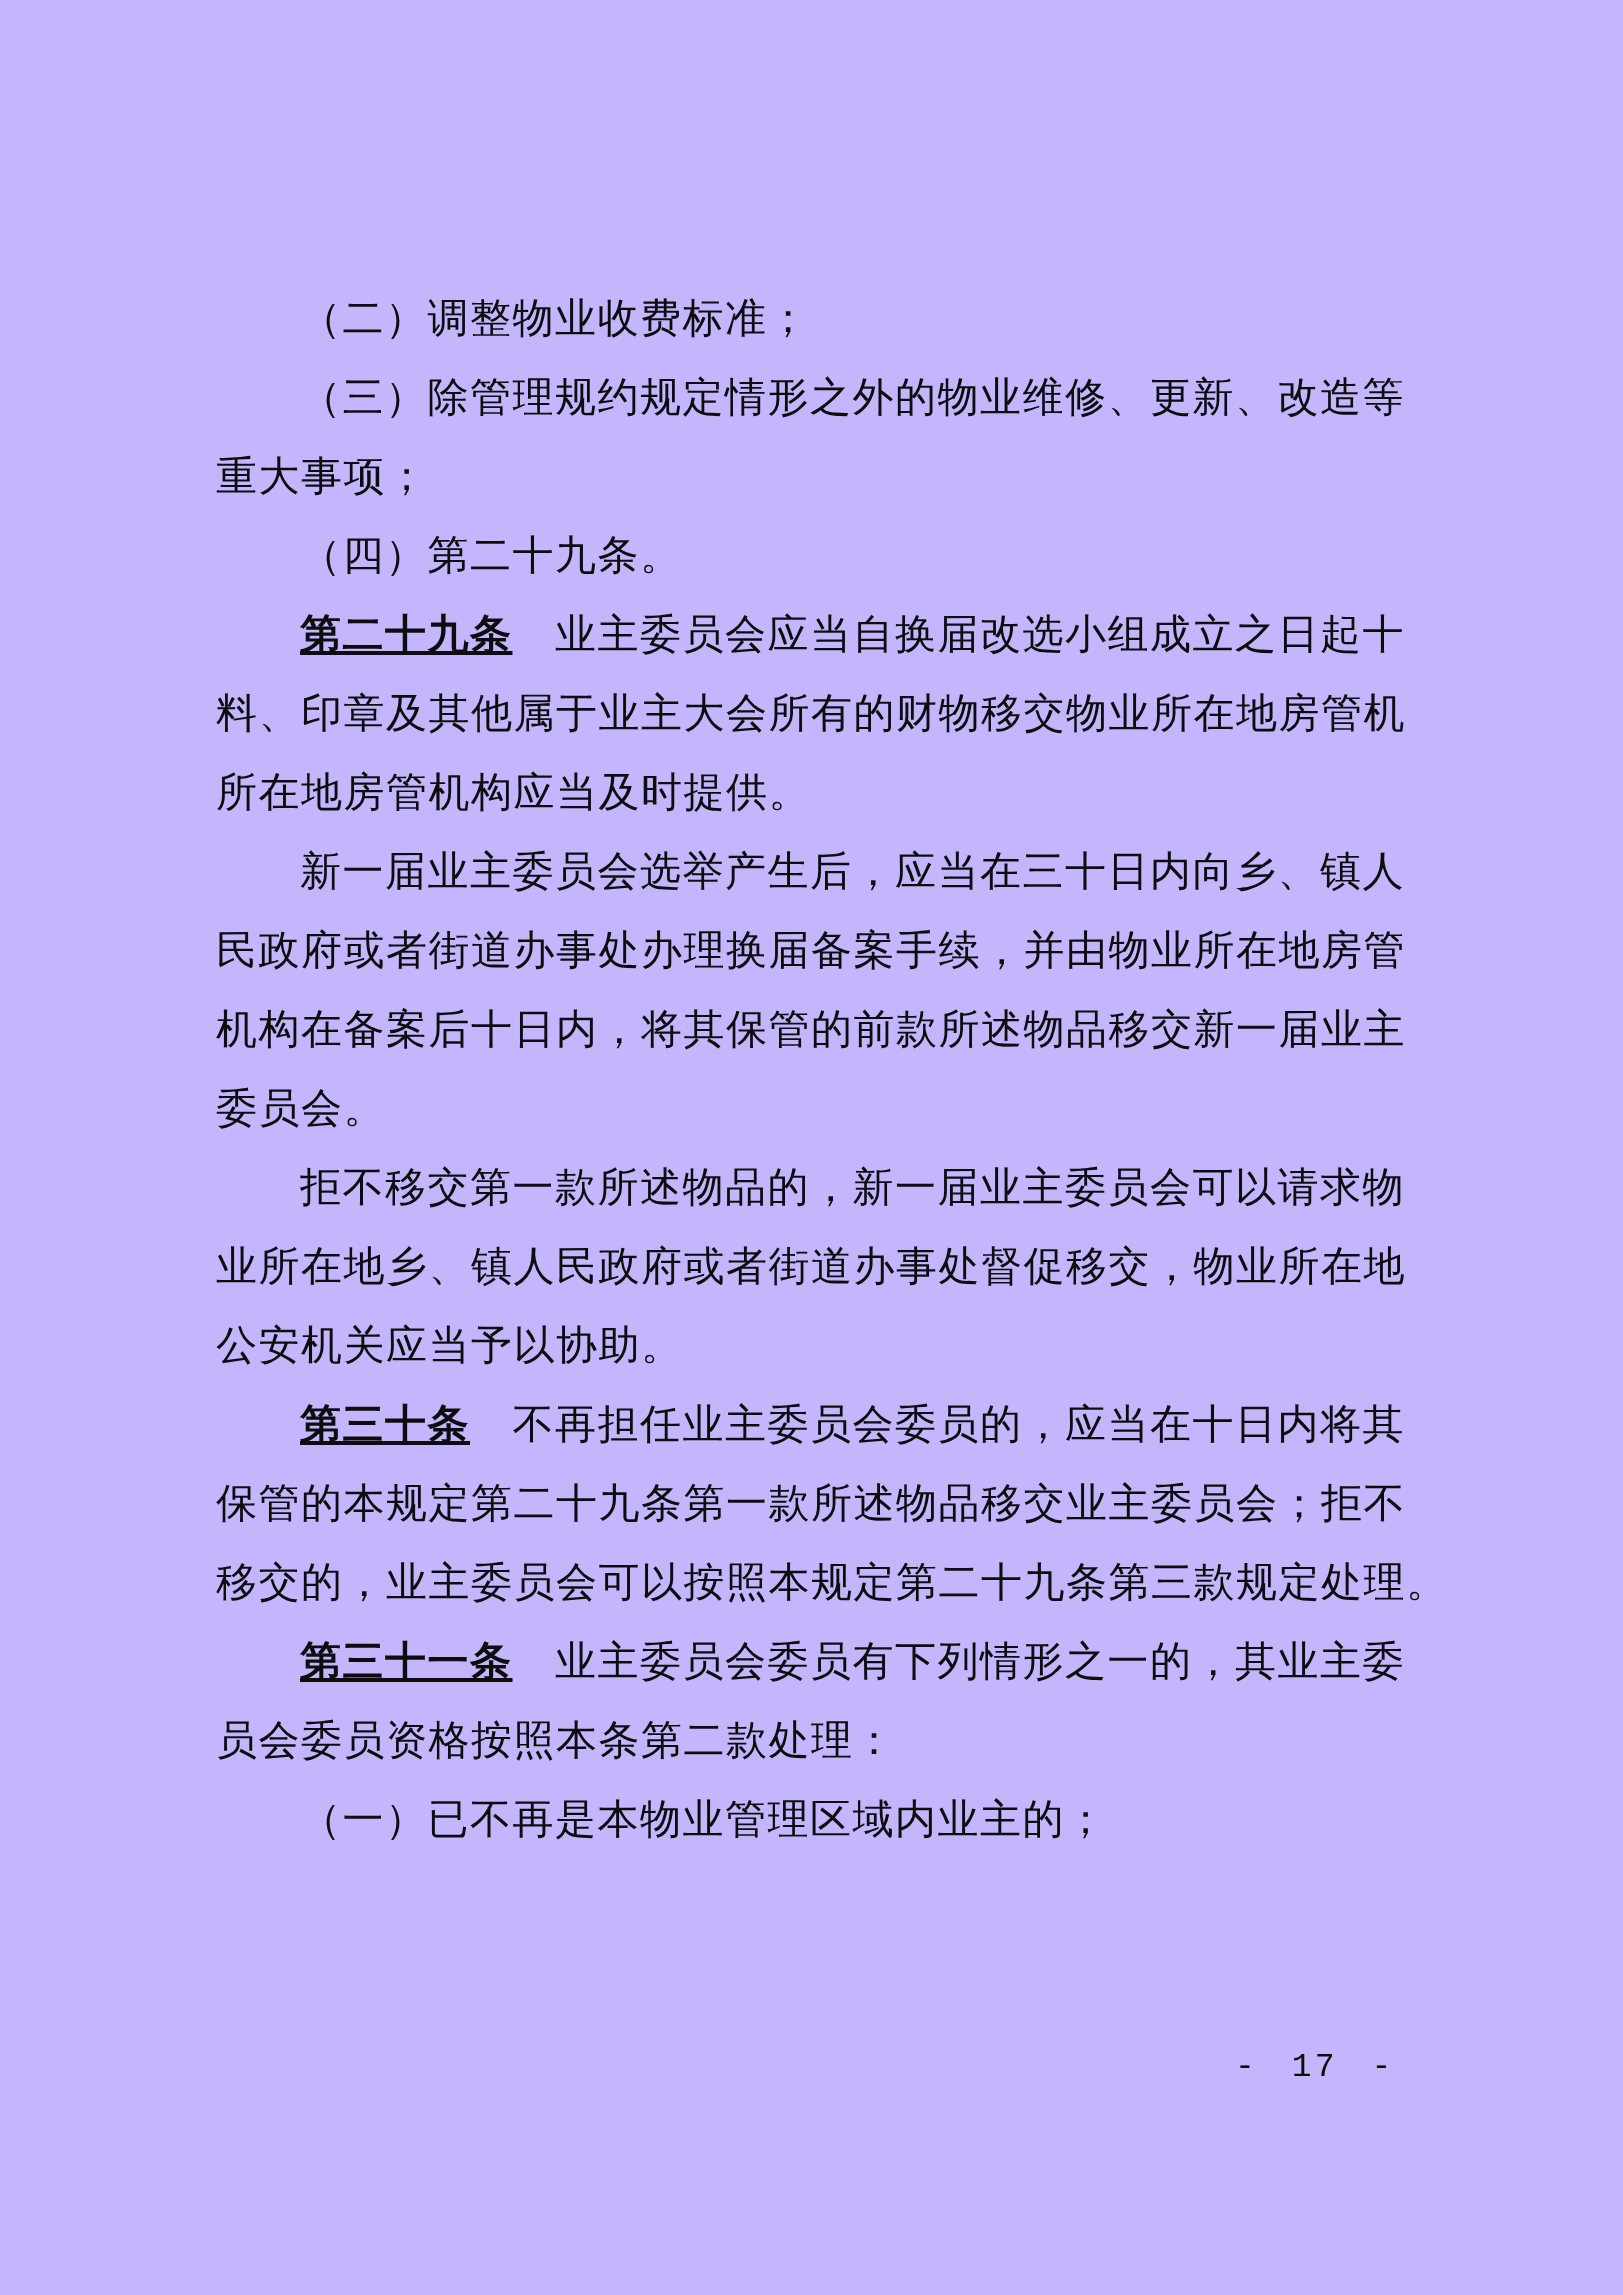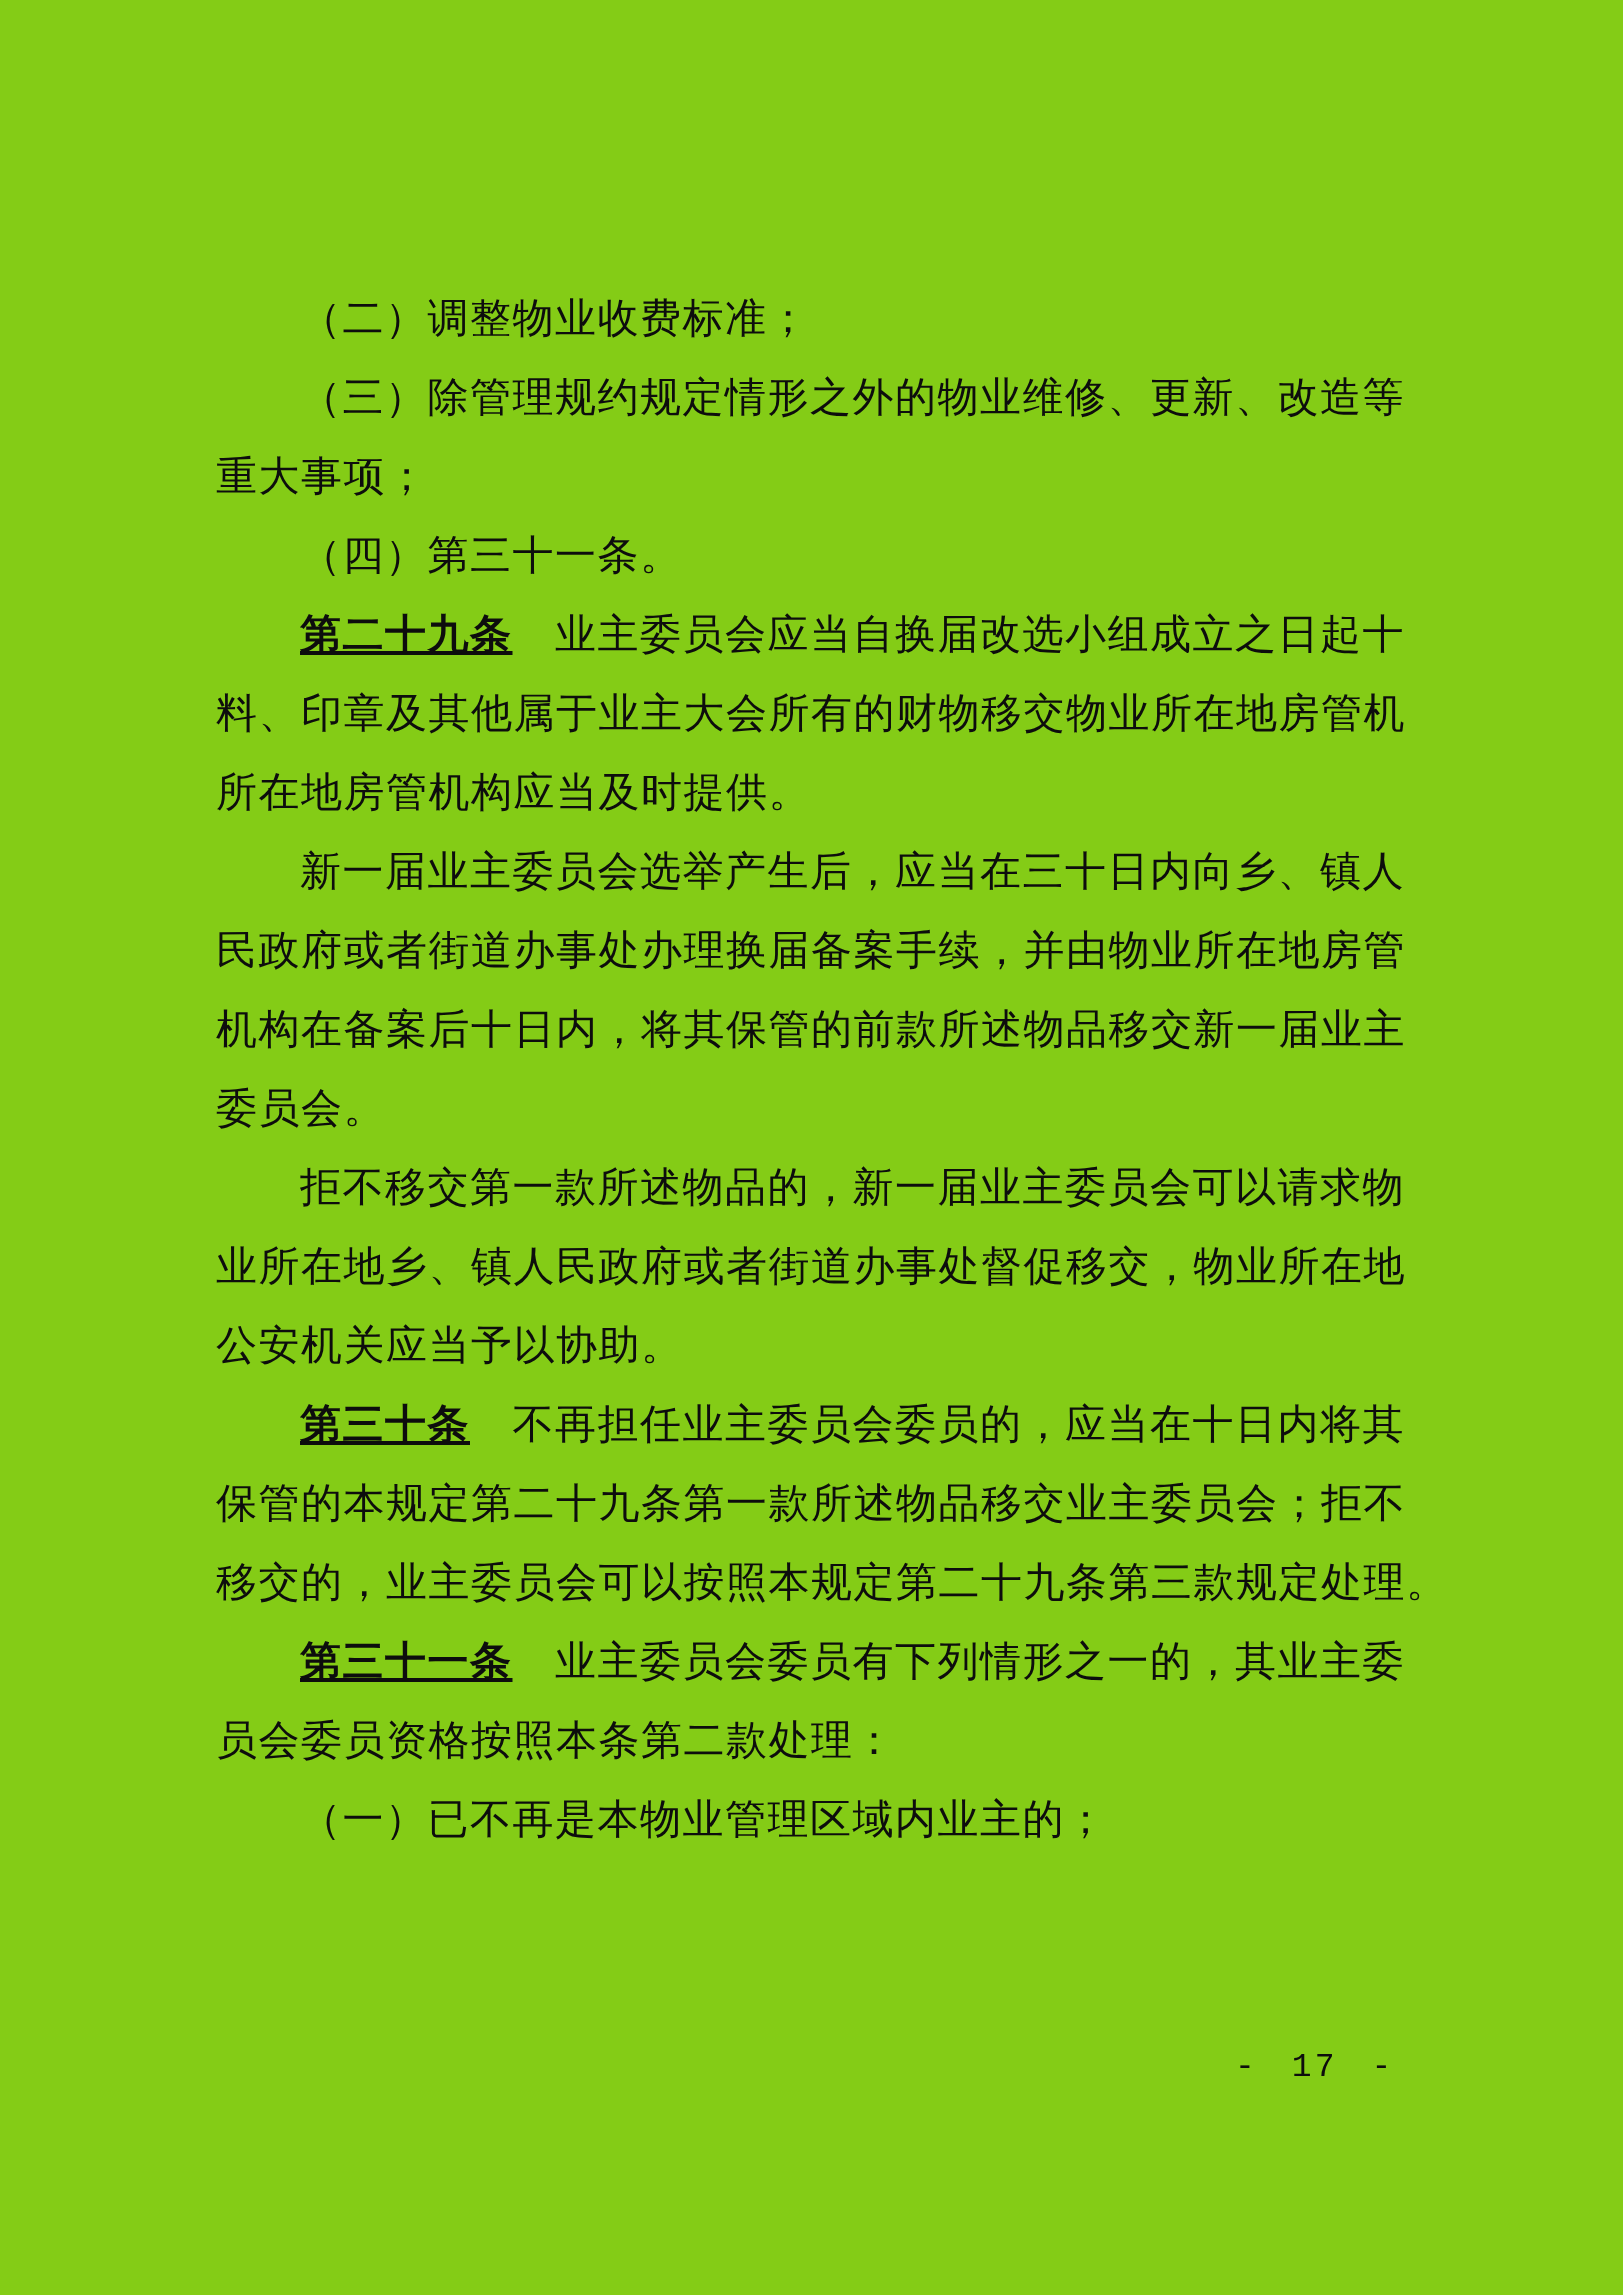--- a/index.html
+++ b/index.html
@@ -9,21 +9,21 @@
     background: #ffffff;
     position: relative;
     font-family: "Liberation Serif", "DejaVu Serif", serif;
     color: #0d0d0d;
   }
   .sheet {
     position: absolute;
     left: 0; top: 0;
     width: 1623px;
     height: 2295px;
-    background: #84cc16;
+    background: #c4b5fd;
     overflow: hidden;
   }
   .text-block {
     position: absolute;
     left: 216px;
     top: 279px;
     width: 1184px;
   }
   .line {
     height: 79px;
@@ -55,21 +55,21 @@
   }
 </style>
 </head>
 <body>
 
 <div class="sheet">
   <div class="text-block">
       <div class="line indent"><span class="body-text">（二）调整物业收费标准；</span></div>
       <div class="line indent"><span class="body-text">（三）除管理规约规定情形之外的物业维修、更新、改造等</span></div>
       <div class="line"><span class="body-text">重大事项；</span></div>
-      <div class="line indent"><span class="body-text">（四）第三十一条。</span></div>
+      <div class="line indent"><span class="body-text">（四）第二十九条。</span></div>
       <div class="line indent"><span class="article-no">第二十九条</span><span class="body-text">　业主委员会应当自换届改选小组成立之日起十</span></div>
       <div class="line"><span class="body-text">料、印章及其他属于业主大会所有的财物移交物业所在地房管机</span></div>
       <div class="line"><span class="body-text">所在地房管机构应当及时提供。</span></div>
       <div class="line indent"><span class="body-text">新一届业主委员会选举产生后，应当在三十日内向乡、镇人</span></div>
       <div class="line"><span class="body-text">民政府或者街道办事处办理换届备案手续，并由物业所在地房管</span></div>
       <div class="line"><span class="body-text">机构在备案后十日内，将其保管的前款所述物品移交新一届业主</span></div>
       <div class="line"><span class="body-text">委员会。</span></div>
       <div class="line indent"><span class="body-text">拒不移交第一款所述物品的，新一届业主委员会可以请求物</span></div>
       <div class="line"><span class="body-text">业所在地乡、镇人民政府或者街道办事处督促移交，物业所在地</span></div>
       <div class="line"><span class="body-text">公安机关应当予以协助。</span></div>

